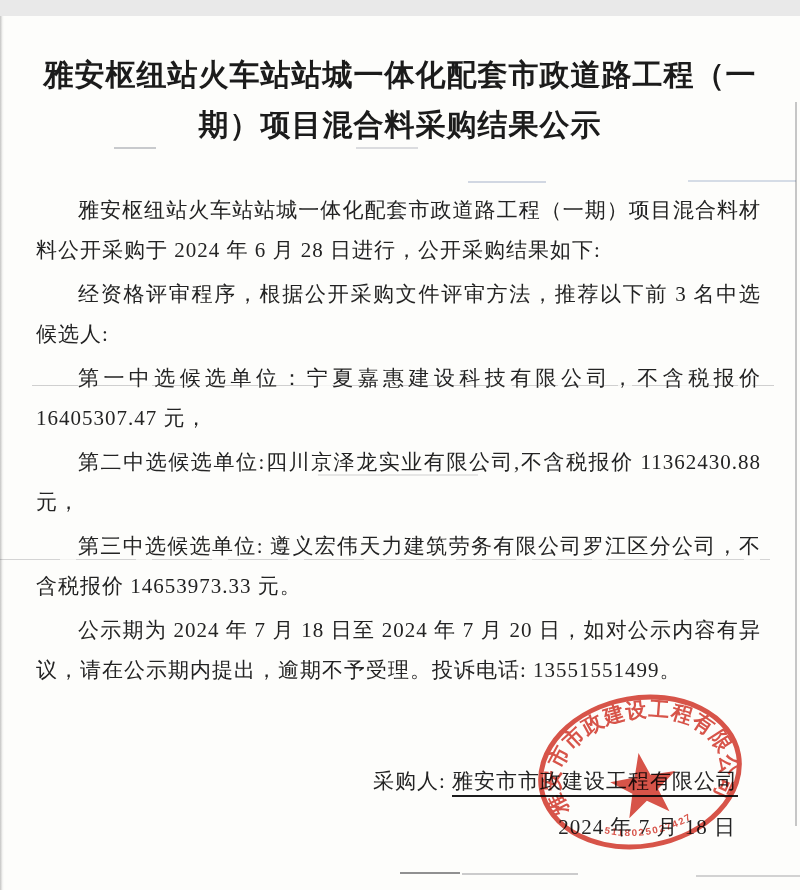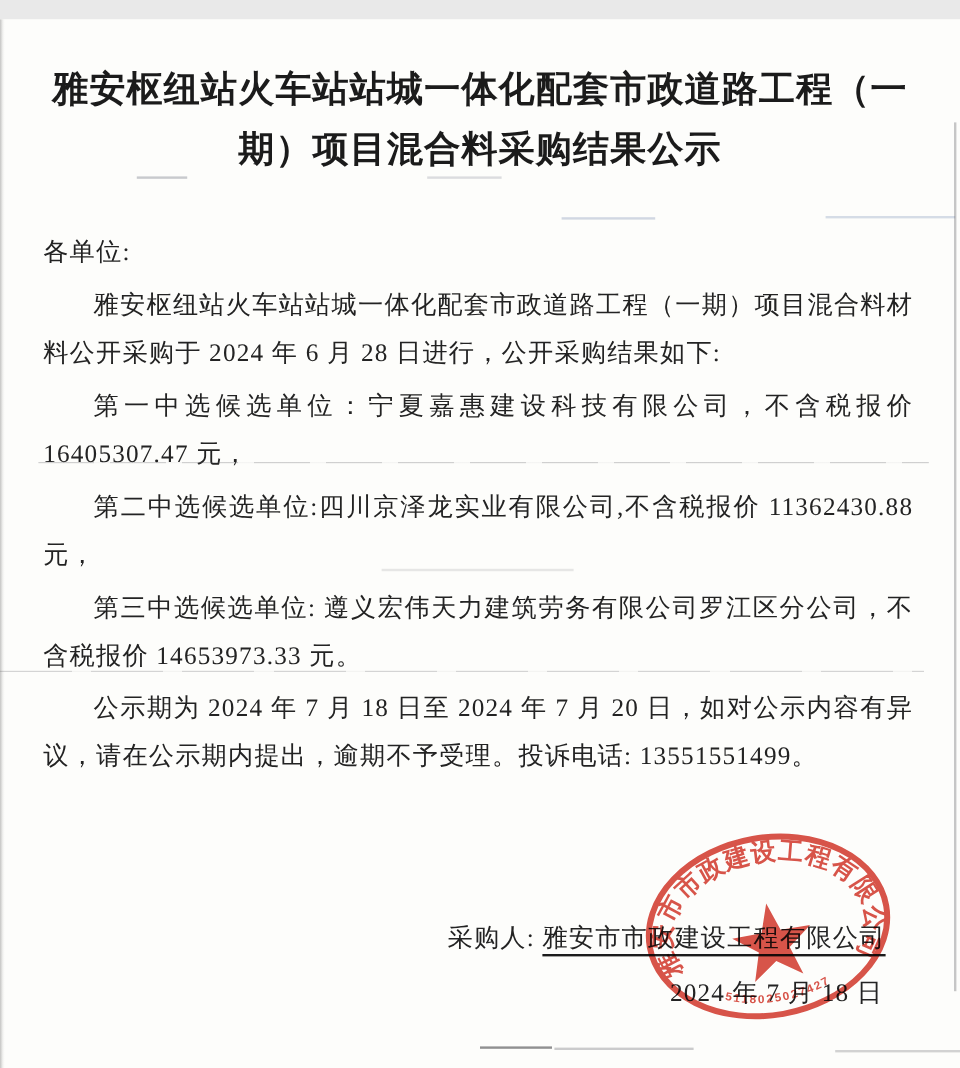--- a/index.html
+++ b/index.html
@@ -82,22 +82,22 @@
 </head>
 <body>
 
 <div class="page">
 
   <div class="scan-edge-left"></div>
 
   <h1 class="title">雅安枢纽站火车站站城一体化配套市政道路工程（一期）项目混合料采购结果公示</h1>
 
   <div class="body-text">
-    <p class="salutation">各单位:</p>
     <p>雅安枢纽站火车站站城一体化配套市政道路工程（一期）项目混合料材料公开采购于 2024 年 6 月 28 日进行，公开采购结果如下:</p>
+    <p>经资格评审程序，根据公开采购文件评审方法，推荐以下前 3 名中选候选人:</p>
     <p>第一中选候选单位：宁夏嘉惠建设科技有限公司，不含税报价 16405307.47 元，</p>
     <p>第二中选候选单位:四川京泽龙实业有限公司,不含税报价 11362430.88 元，</p>
     <p>第三中选候选单位: 遵义宏伟天力建筑劳务有限公司罗江区分公司，不含税报价 14653973.33 元。</p>
     <p>公示期为 2024 年 7 月 18 日至 2024 年 7 月 20 日，如对公示内容有异议，请在公示期内提出，逾期不予受理。投诉电话: 13551551499。</p>
   </div>
 
   <div class="signature">
     <p class="purchaser-line"><span>采购人:</span>
       <span class="purchaser-name">雅安市市政建设工程有限公司</span></p>
     <p class="date-line">2024 年 7 月 18 日</p>

